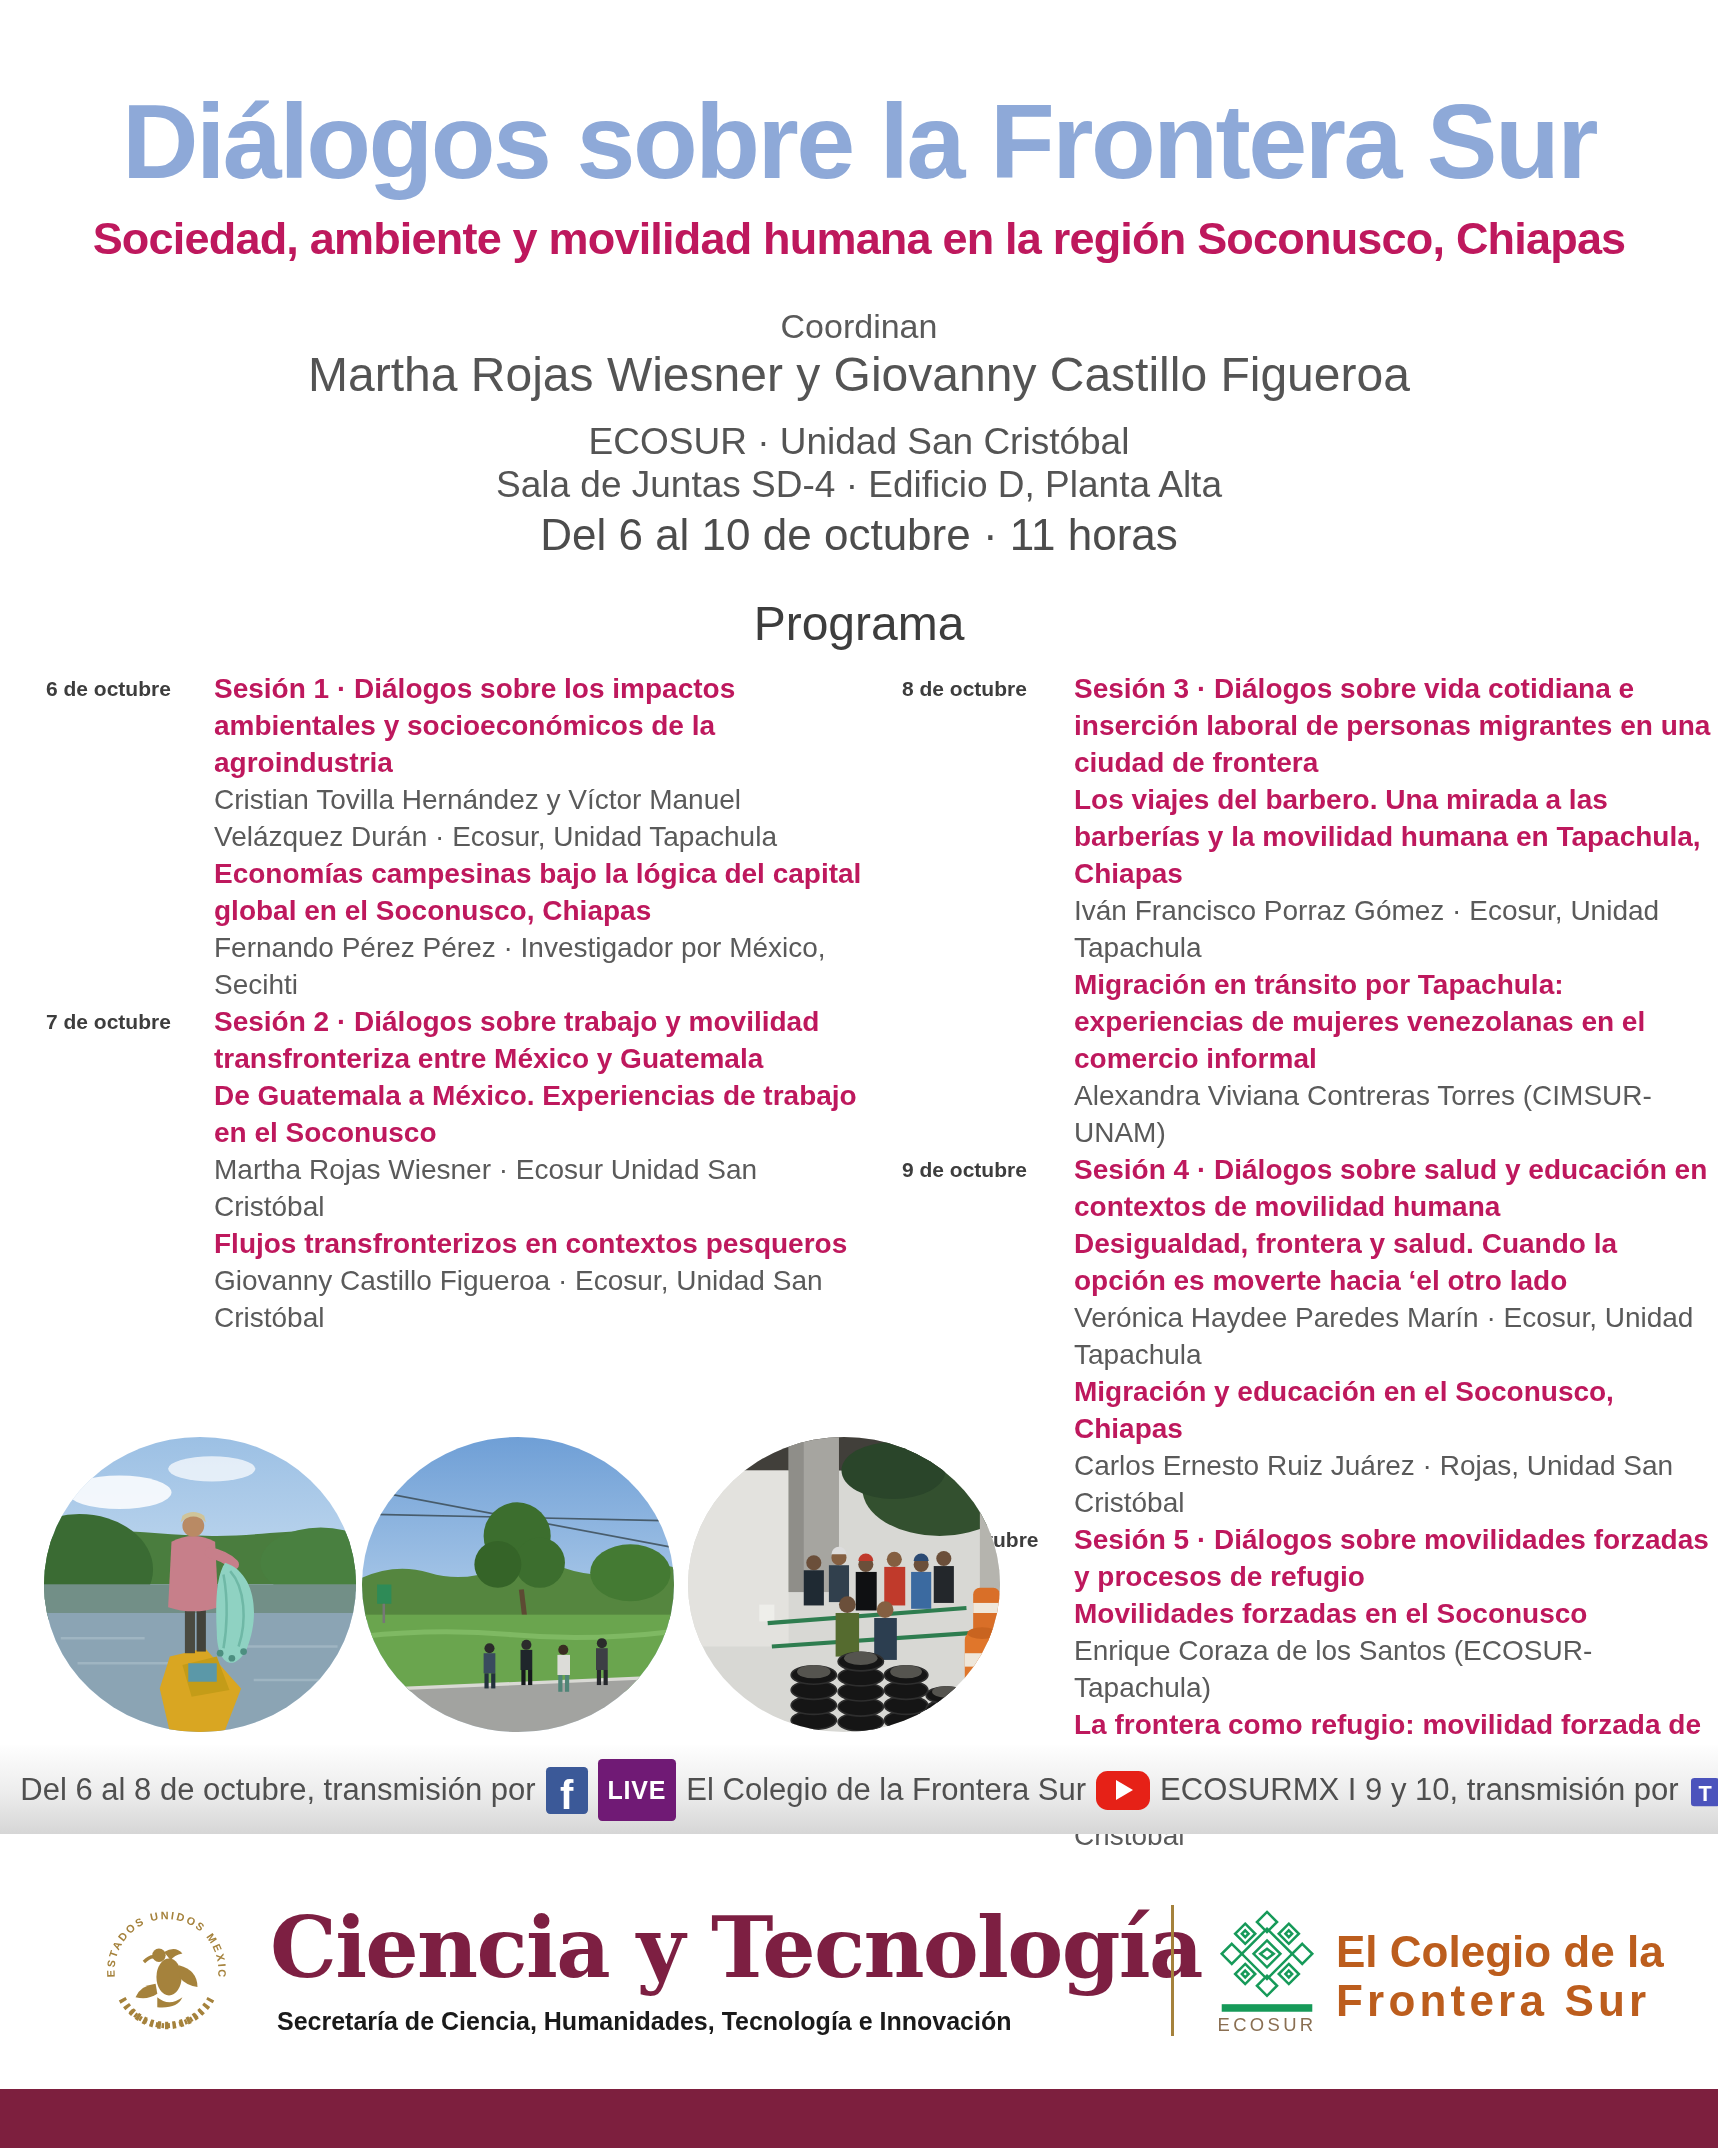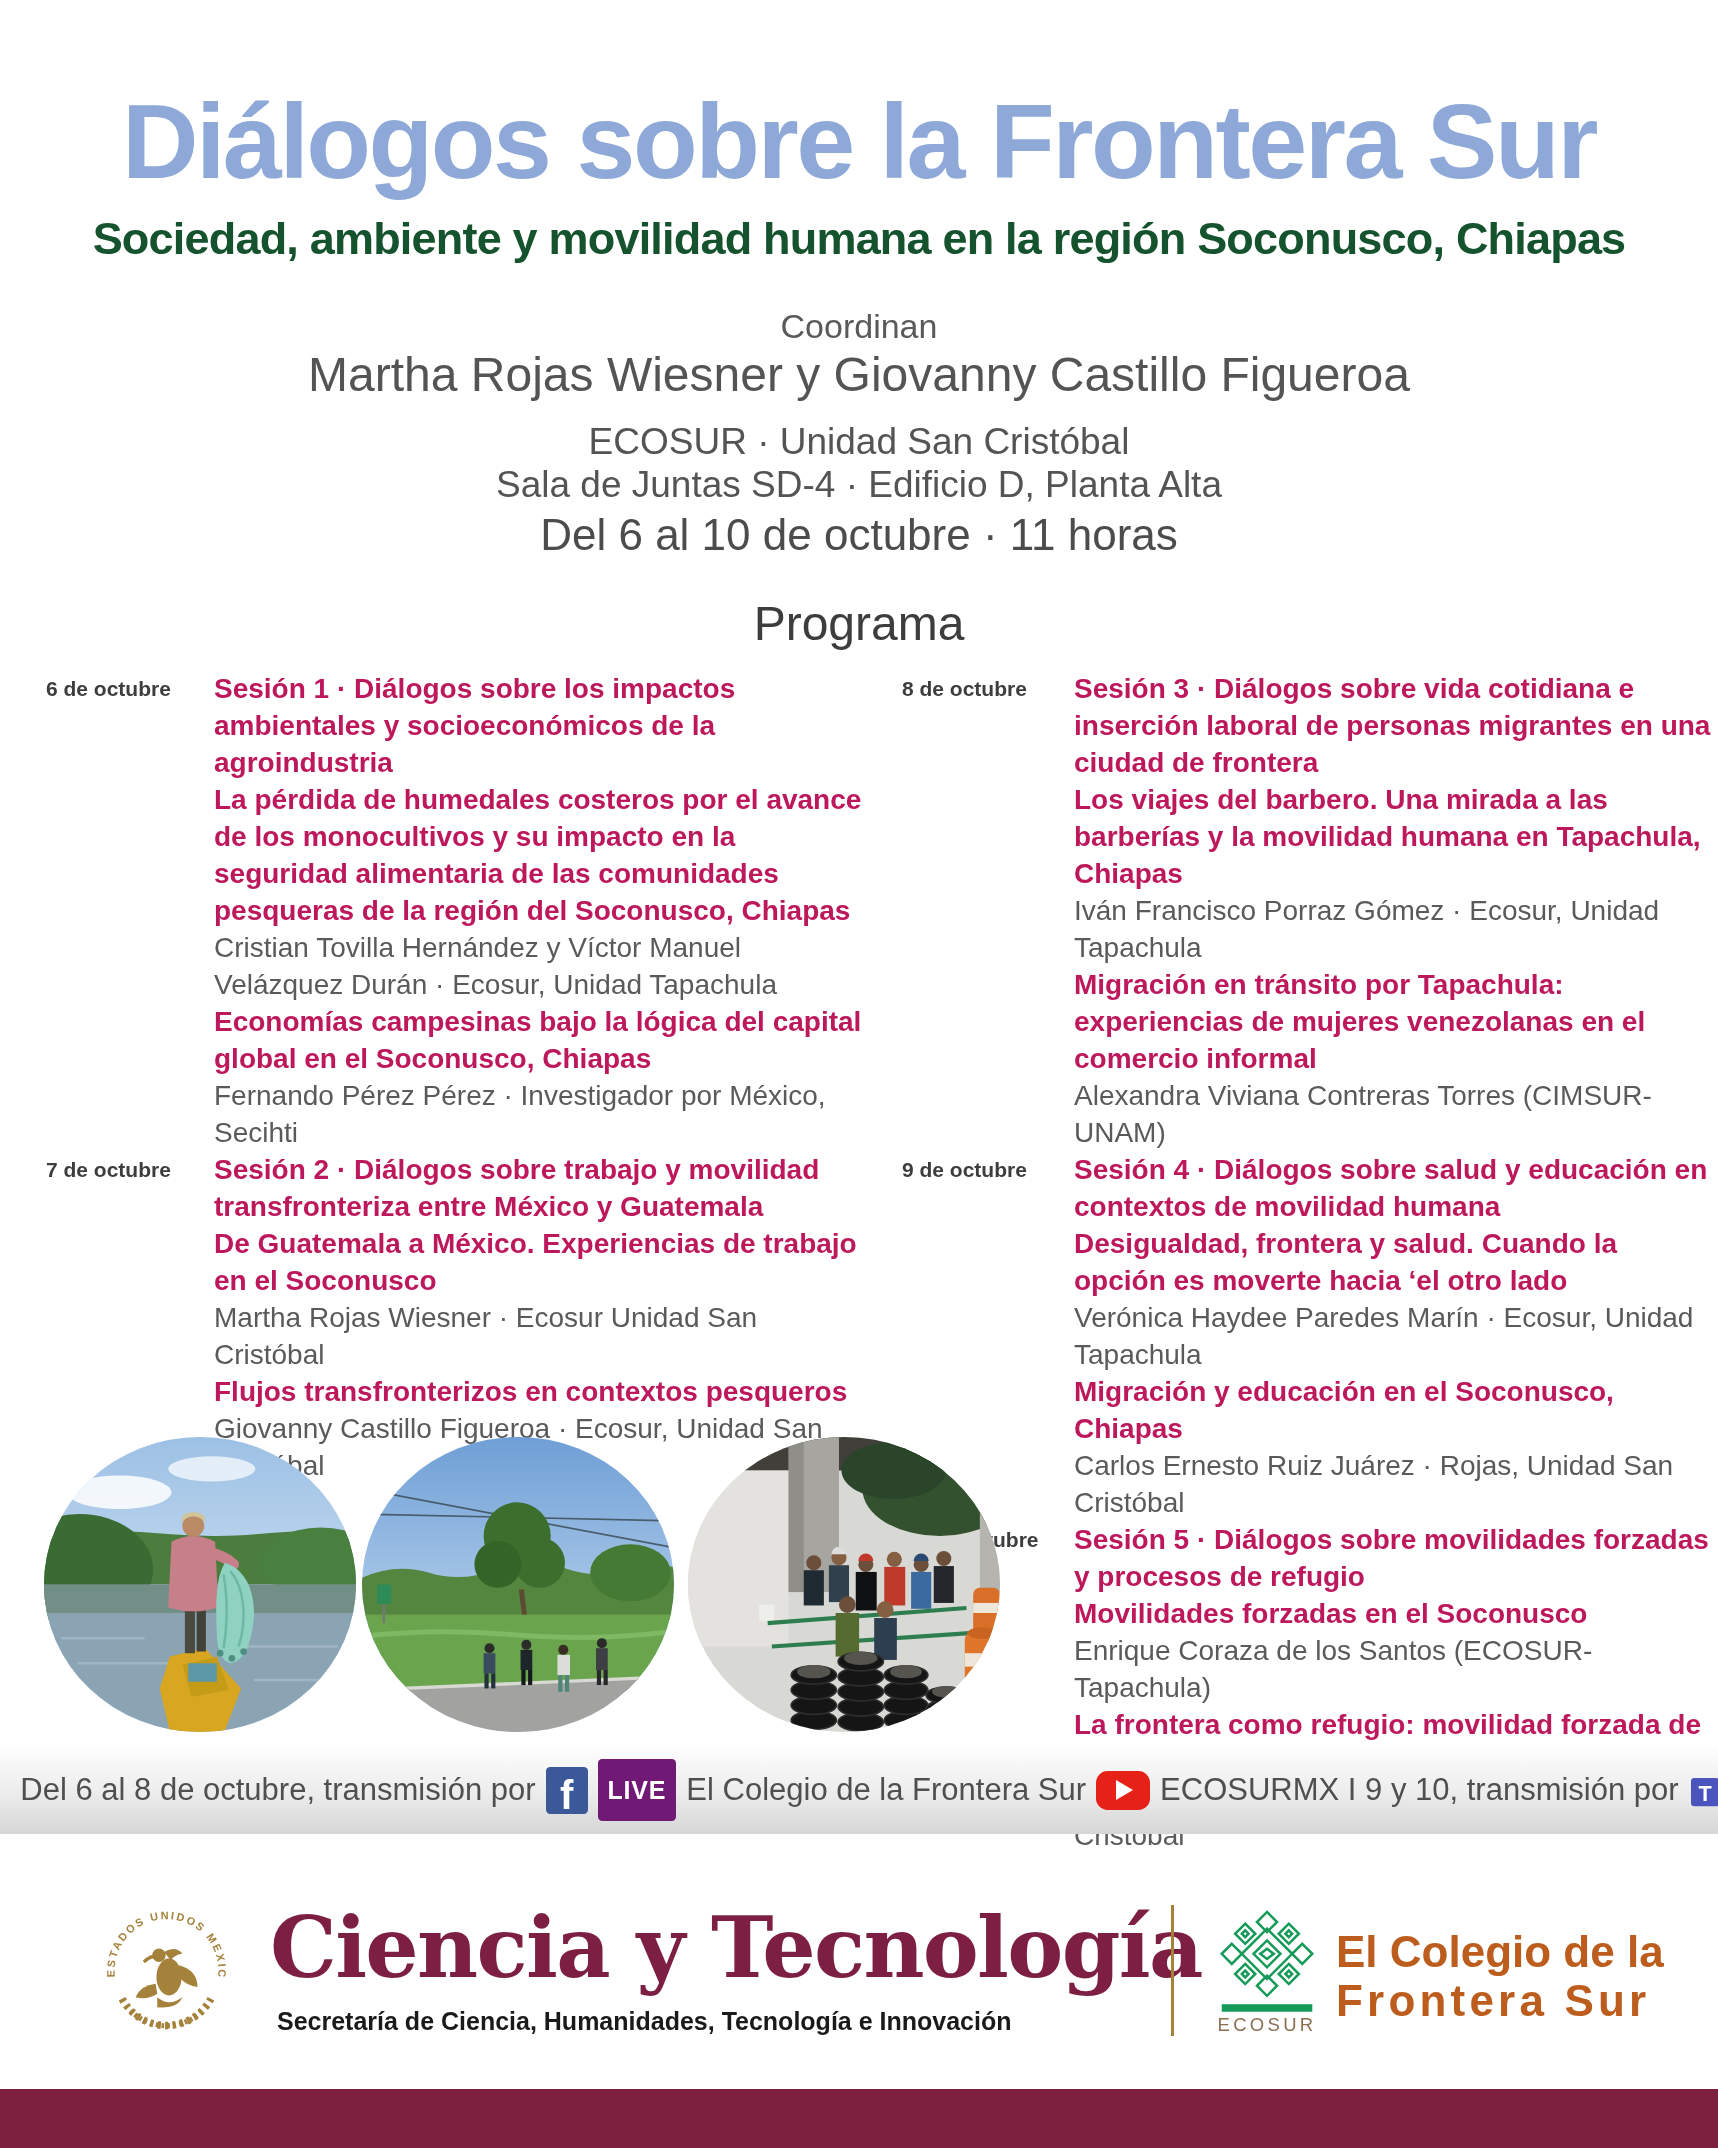--- a/index.html
+++ b/index.html
@@ -4,21 +4,21 @@
 <style>
   html,body{margin:0;padding:0;}
   body{
     width:1718px;height:2148px;position:relative;background:#ffffff;
     font-family:"Liberation Sans", sans-serif;overflow:hidden;
   }
   .abs{position:absolute;}
   .center{left:0;width:100%;text-align:center;}
 
   .title{top:81px;font-size:106px;font-weight:700;letter-spacing:-2.5px;color:#8ea9d8;line-height:1.15;}
-  .subtitle{top:213px;font-size:45px;font-weight:700;letter-spacing:-0.8px;color:#14532d;}
+  .subtitle{top:213px;font-size:45px;font-weight:700;letter-spacing:-0.8px;color:#be185d;}
   .coordinan{top:307px;font-size:34px;color:#5a5a5a;}
   .coordinators{top:347px;font-size:48px;color:#545454;}
   .institution{top:421px;font-size:37px;color:#545454;}
   .venue{top:464px;font-size:37px;color:#545454;}
   .daterange{top:510px;font-size:44px;color:#4c4c4c;}
   .programa{top:596px;font-size:48px;font-weight:400;color:#3d3d3d;}
 
   .program{top:670px;left:46px;width:1645px;display:flex;}
   .col-left{width:822px;}
   .col-right{width:822px;margin-left:38px;}
@@ -73,21 +73,20 @@
   <div class="abs center venue">Sala de Juntas SD-4 · Edificio D, Planta Alta</div>
   <div class="abs center daterange">Del 6 al 10 de octubre · 11 horas</div>
   <div class="abs center programa">Programa</div>
 
   <section class="abs program">
     <div class="col-left">
       <div class="day">
         <div class="pdate">6 de octubre</div>
         <div>
           <p class="block bold">Sesión 1 · Diálogos sobre los impactos ambientales y socioeconómicos de la agroindustria</p>
-          <p class="block bold">La pérdida de humedales costeros por el avance de los monocultivos y su impacto en la seguridad alimentaria de las comunidades pesqueras de la región del Soconusco, Chiapas</p>
           <p class="block normal">Cristian Tovilla Hernández y Víctor Manuel Velázquez Durán · Ecosur, Unidad Tapachula</p>
           <p class="block bold">Economías campesinas bajo la lógica del capital global en el Soconusco, Chiapas</p>
           <p class="block normal">Fernando Pérez Pérez · Investigador por México, Secihti</p>
         </div>
       </div>
       <div class="day">
         <div class="pdate">7 de octubre</div>
         <div>
           <p class="block bold">Sesión 2 · Diálogos sobre trabajo y movilidad transfronteriza entre México y Guatemala</p>
           <p class="block bold">De Guatemala a México. Experiencias de trabajo en el Soconusco</p>

